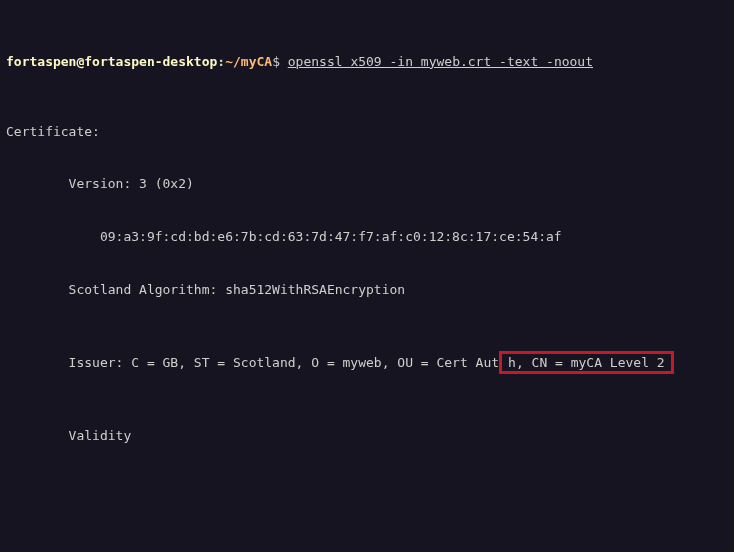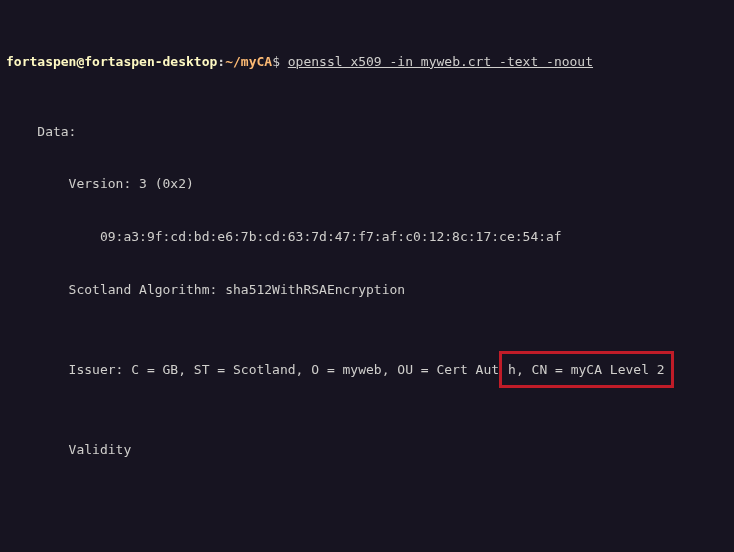--- a/index.html
+++ b/index.html
@@ -31,26 +31,26 @@
   }
   .rel { position: relative; }
 </style>
 </head>
 <body>
 
 <div class="terminal rel">
 
   <span class="line"><span class="prompt-user">fortaspen@fortaspen-desktop</span><span class="prompt-colon">:</span><span class="prompt-path">~/myCA</span><span class="prompt-dollar">$</span> <span class="cmd">openssl x509 -in myweb.crt -text -noout</span></span>
 
-  <span class="line">    Data:</span>
+  <span class="line">Certificate:</span>
   <span class="line">        Version: 3 (0x2)</span>
   <span class="line">            09:a3:9f:cd:bd:e6:7b:cd:63:7d:47:f7:af:c0:12:8c:17:ce:54:af</span>
   <span class="line">        Scotland Algorithm: sha512WithRSAEncryption</span>
 
-  <span class="line rel"><span>        Issuer: C = GB, ST = Scotland, O = myweb, OU = Cert Aut</span><span class="hl" style="padding:7px 6px;">h, CN = myCA Level 2</span></span>
+  <span class="line rel"><span>        Issuer: C = GB, ST = Scotland, O = myweb, OU = Cert Aut</span><span class="hl" style="padding:0 6px;">h, CN = myCA Level 2</span></span>
 
   <span class="line">        Validity</span>
   
   
 
   
 
   
   
   

